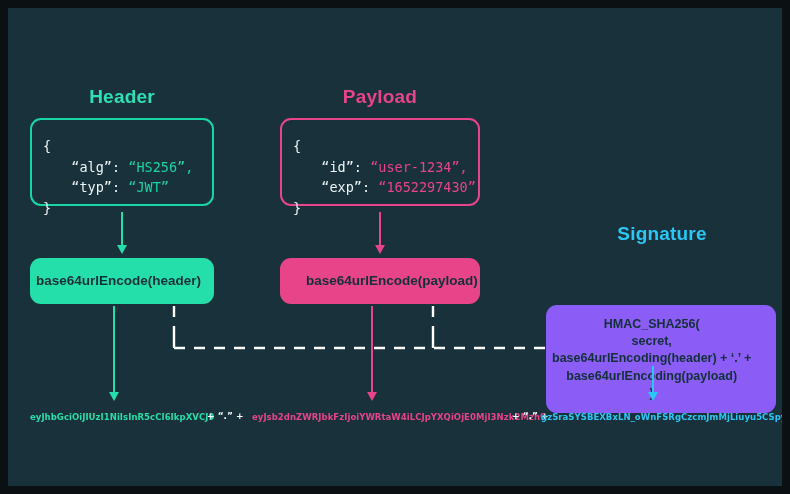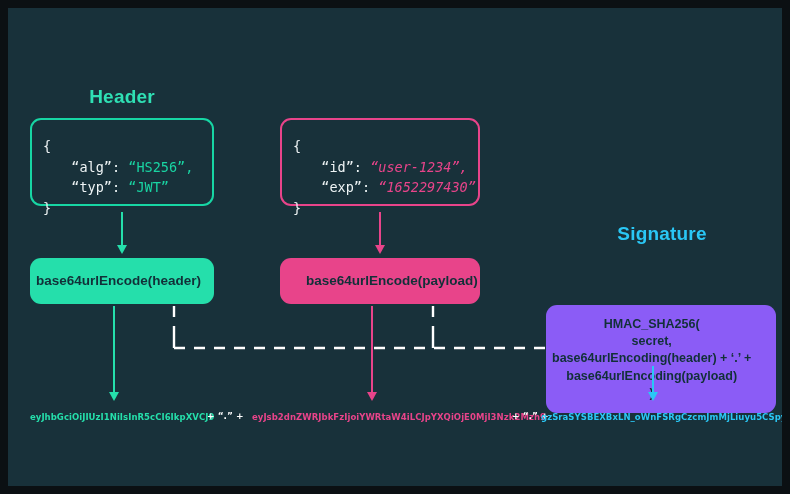--- a/index.html
+++ b/index.html
@@ -52,21 +52,21 @@
     font-family: "DejaVu Sans Mono", monospace;
     font-size: 13.5px;
     line-height: 1.52;
     padding: 16px 11px 8px 11px;
     color: #eef4f5;
     white-space: pre;
   }
   #json-header  { left: 22px;  top: 110px; width: 184px; height: 88px; border-color: #17d6a4; }
   #json-payload { left: 272px; top: 110px; width: 200px; height: 88px; border-color: #e8448a; }
   .val-teal { color: #19d5a3; }
-  .val-pink { color: #e8448a; font-style: italic; }
+  .val-pink { color: #e8448a; }
   .indent { display: inline-block; width: 2.1em; }
 
   
   .arrow {
     position: absolute;
     width: 0;
   }
   .arrow .shaft {
     position: absolute;
     left: 0;
@@ -141,20 +141,21 @@
   #joiner-1 { left: 199px; }
   #joiner-2 { left: 504px; }
 </style>
 </head>
 <body>
 
 <div id="stage">
   <div id="panel">
 
     <div class="col-title" id="title-header">Header</div>
+    <div class="col-title" id="title-payload">Payload</div>
     <div class="col-title" id="title-signature">Signature</div>
 
     <div class="json-box" id="json-header"><span>{</span>
 <span class="indent"></span><span>“alg”:</span> <span class="val-teal">“HS256”,</span>
 <span class="indent"></span><span>“typ”:</span> <span class="val-teal">“JWT”</span>
 <span>}</span></div>
 
     <div class="json-box" id="json-payload"><span>{</span>
 <span class="indent"></span><span>“id”:</span> <span class="val-pink">“user-1234”,</span>
 <span class="indent"></span><span>“exp”:</span> <span class="val-pink">“1652297430”</span>

